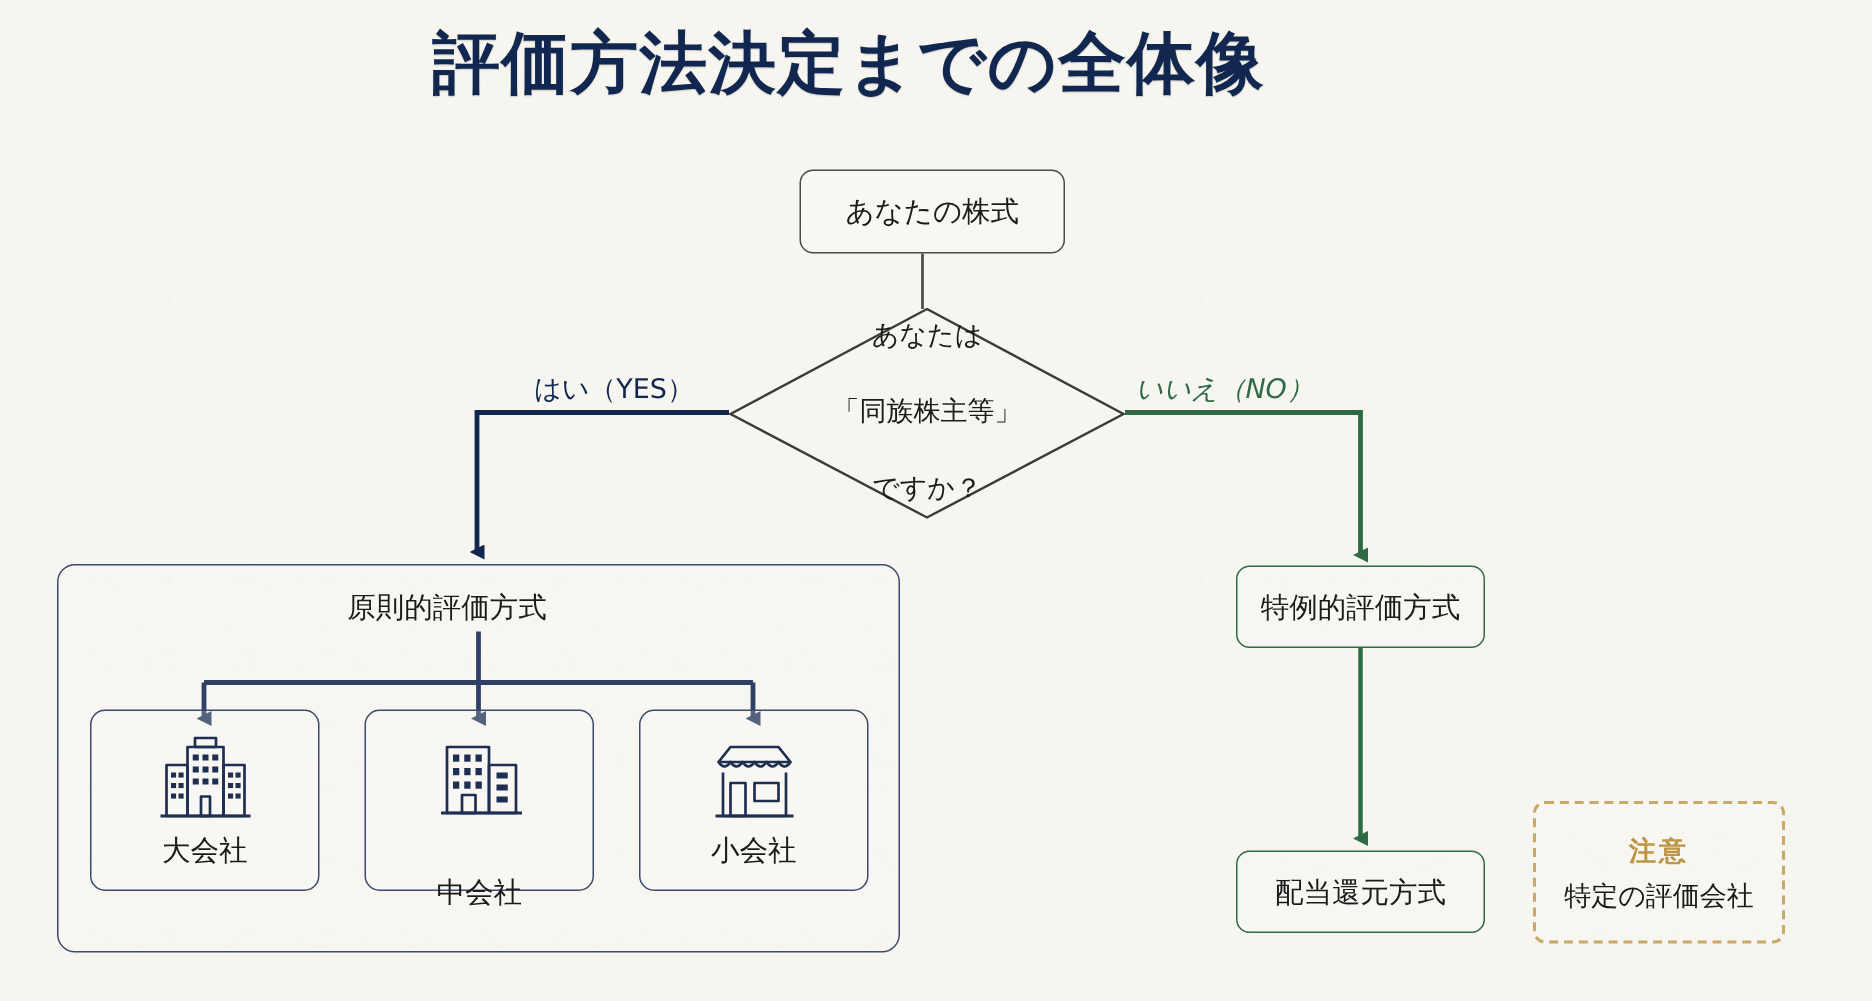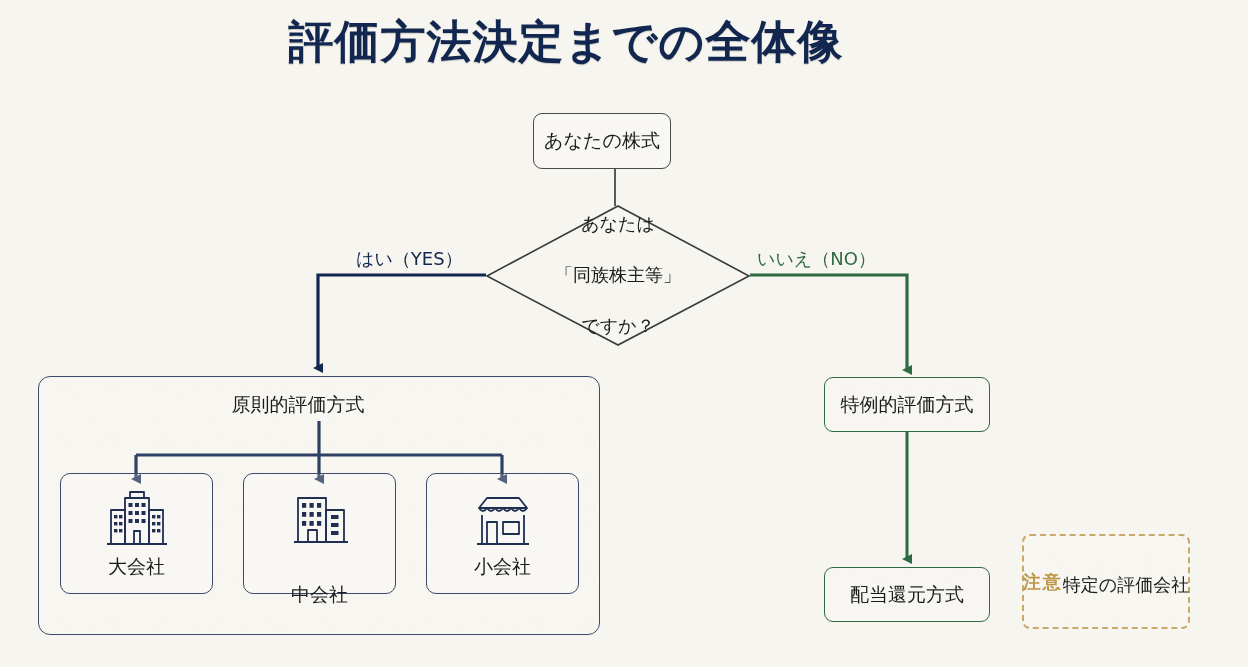--- a/index.html
+++ b/index.html
@@ -52,21 +52,21 @@
     background: transparent;
     border-radius: 9px;
     font-size: 19px;
     color: #1b1b1b;
     white-space: nowrap;
   }
 
   #start-node {
     left: 533px;
     top: 113px;
-    width: 138px;
+    width: 177px;
     height: 56px;
     border: 1.6px solid #4a4a4a;
     border-radius: 9px;
     font-size: 19px;
     background: rgba(255,255,255,0.25);
   }
 
   
   #decision-node {
     position: absolute;
@@ -96,20 +96,21 @@
   }
   #yes-label {
     left: 356px;
     top: 247px;
     color: #12274f;
   }
   #no-label {
     left: 757px;
     top: 247px;
     color: #2e6b45;
+    font-style: italic;
   }
 
   
   #principal-container {
     position: absolute;
     left: 38px;
     top: 376px;
     width: 562px;
     height: 259px;
     box-sizing: border-box;
@@ -188,21 +189,21 @@
   #note-box {
     position: absolute;
     left: 1022px;
     top: 534px;
     width: 168px;
     height: 95px;
     box-sizing: border-box;
     border: 2px dashed #c8a96a;
     border-radius: 8px;
     display: flex;
-    flex-direction: row;
+    flex-direction: column;
     align-items: center;
     justify-content: center;
     background: rgba(255,255,255,0.1);
   }
   #note-title {
     font-size: 18px;
     font-weight: bold;
     color: #bd9645;
     letter-spacing: 2px;
     white-space: nowrap;

